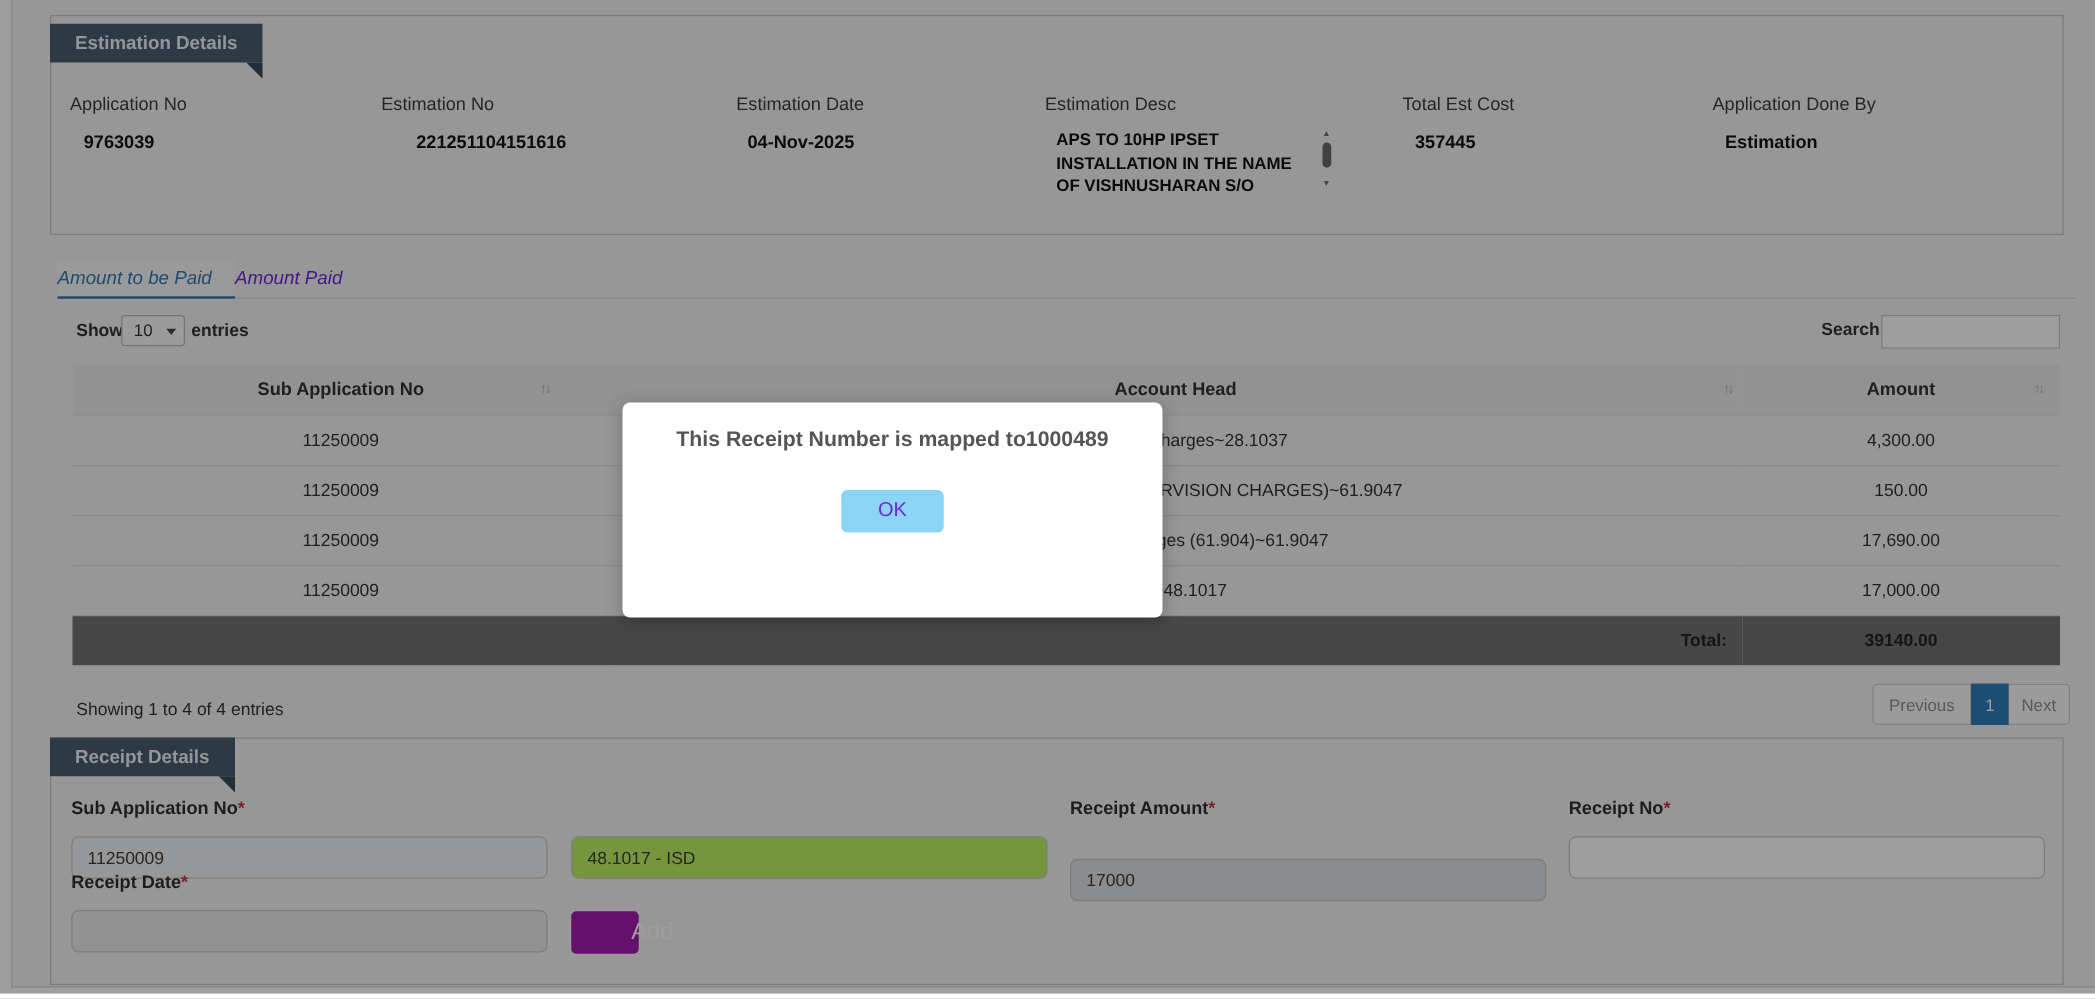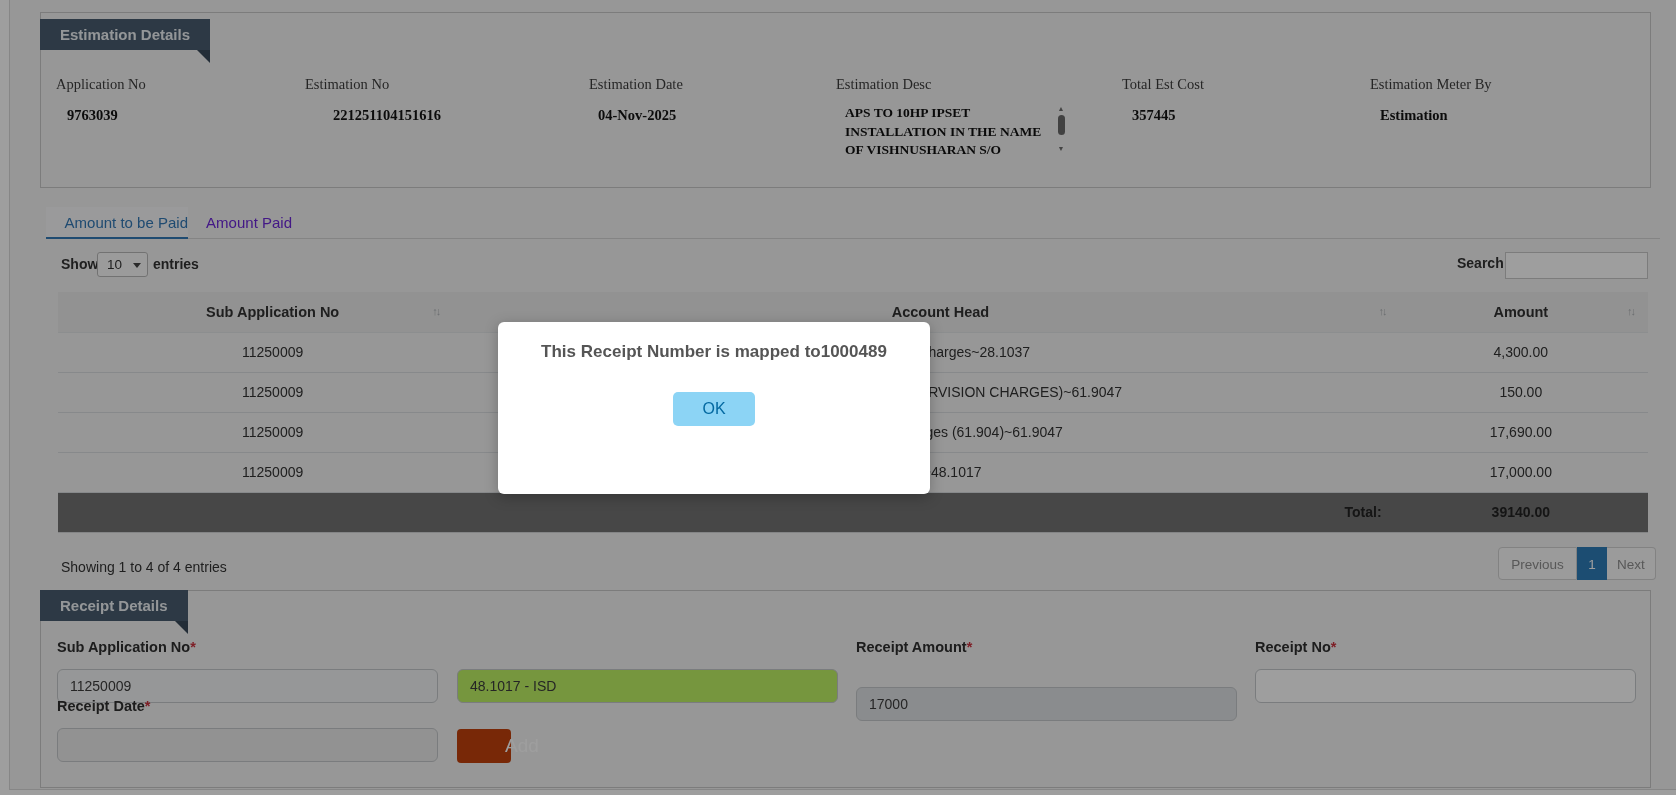--- a/index.html
+++ b/index.html
@@ -7,31 +7,31 @@
          font-family:"Liberation Sans",sans-serif;background:#ffffff;}
   
   #card{position:absolute;left:9px;top:0;width:1667px;height:790px;
         background:#f4f4f4;border-left:1px solid #d8d8d8;border-bottom:1px solid #d8d8d8;box-sizing:border-box;}
   .panel{position:absolute;border:1px solid #c9c9c9;box-sizing:border-box;}
   .ribbon{position:absolute;background:#4a5d70;color:#eef2f5;font-weight:700;font-size:15px;
           height:31px;line-height:31px;padding:0 20px;white-space:nowrap;}
   .ribbon .tail{position:absolute;right:0;top:31px;width:0;height:0;
           border-top:13px solid #394a59;border-left:13px solid transparent;}
   
-  .efield{position:absolute;top:0;font-family:Liberation Serif, serif;}
+  .efield{position:absolute;top:0;}
   .flabel{font-size:14.5px;color:#3d3d3d;}
   .fvalue{font-size:14.5px;font-weight:700;color:#141414;}
   .desc-box{position:relative;width:222px;height:50px;overflow:hidden;}
   .desc-text{width:200px;font-size:13.5px;font-weight:700;color:#111;line-height:18.5px;}
   .scrollbar{position:absolute;right:0;top:1px;width:12px;height:48px;display:flex;flex-direction:column;align-items:center;}
   .scrollbar .arr{font-size:7px;color:#6f6f6f;line-height:8px;}
   .scrollbar .thumb{width:7px;height:20px;background:#6a6a6a;border-radius:4px;margin:2px 0;}
   .scrollbar .space{flex:1;}
   
-  .tab{position:absolute;top:207px;height:32px;line-height:32px;text-align:right;font-size:15px;box-sizing:border-box;}
+  .tab{position:absolute;top:207px;height:32px;line-height:32px;text-align:left;font-size:15px;box-sizing:border-box;font-style:italic;}
   .tab.active{color:#3379b7;background:#f8f9fa;border-bottom:2px solid #3379b7;}
   .tab.plain{color:#6d28d9;}
   #tabline{position:absolute;left:39px;top:238px;width:1611px;border-bottom:1px solid #d6d6d6;}
   
   .ctrl-label{position:absolute;font-size:14px;font-weight:700;color:#333;}
   #page-size{position:absolute;left:87px;top:252px;width:51px;height:25px;border:1px solid #b9b9b9;
              border-radius:3px;background:#fbfbfb;box-sizing:border-box;font-size:13.5px;color:#333;
              line-height:23px;padding-left:9px;}
   #page-size .chev{position:absolute;right:6px;top:10px;width:0;height:0;
              border-left:4px solid transparent;border-right:4px solid transparent;border-top:5px solid #444;}
@@ -52,28 +52,28 @@
   .pbtn{height:33px;line-height:33px;border:1px solid #d2d2d2;background:#fafafa;font-size:13.5px;
         color:#8f8f8f;text-align:center;box-sizing:border-box;}
   .pbtn.first{border-radius:4px 0 0 4px;width:79px;}
   .pbtn.last{border-radius:0 4px 4px 0;width:49px;border-left:none;}
   .pbtn.page{width:30px;background:#2e7cb8;color:#fff;border-color:#2e7cb8;}
   
   .rlabel{position:absolute;font-size:14.5px;font-weight:600;color:#2f2f2f;white-space:nowrap;}
   .req{color:#cc3340;}
   .rinput{position:absolute;height:34px;width:381px;border:1px solid #c6c9cc;border-radius:6px;
           box-sizing:border-box;font-size:14px;color:#3c3c3c;padding:0 12px;font-family:"Liberation Sans",sans-serif;}
-  #add-btn{position:absolute;left:416px;top:138px;width:48px;height:34px;background:#c2410c;border:none;
+  #add-btn{position:absolute;left:416px;top:138px;width:48px;height:34px;background:#a21caf;border:none;
           border-radius:4px;color:#fff;font-size:19px;font-family:"Liberation Sans",sans-serif;padding-left:48px;}
   
   #backdrop{position:absolute;left:0;top:0;width:1676px;height:799px;background:rgba(0,0,0,0.38);z-index:50;}
   #modal{position:absolute;left:498px;top:322px;width:432px;height:172px;background:#fff;border-radius:6px;
          z-index:60;box-shadow:0 3px 14px rgba(0,0,0,0.25);text-align:center;box-sizing:border-box;padding-top:20px;}
   #modal-msg{font-size:17px;font-weight:700;color:#555;}
-  #ok-btn{margin-top:30px;width:82px;height:34px;background:#8CD4F5;color:#0369a1;border:none;border-radius:5px;
+  #ok-btn{margin-top:30px;width:82px;height:34px;background:#8CD4F5;color:#6d28d9;border:none;border-radius:5px;
          font-size:16px;font-family:"Liberation Sans",sans-serif;}
 </style>
 </head>
 <body>
 
 <div id="stage">
   <div id="card">
 
     <div class="panel" style="left:30px;top:12px;width:1611px;height:176px;">
       <div class="ribbon" style="left:-1px;top:6px;">
@@ -103,21 +103,21 @@
             <span class="space"></span>
             <span class="arr">▼</span>
           </div>
         </div>
       </div>
       <div class="efield" style="left:1081px;top:63px;">
         <div class="flabel">Total Est Cost</div>
         <div class="fvalue" style="margin-top:14px;padding-left:10px;">357445</div>
       </div>
       <div class="efield" style="left:1329px;top:63px;">
-        <div class="flabel">Estimation Meter By</div>
+        <div class="flabel">Application Done By</div>
         <div class="fvalue" style="margin-top:14px;padding-left:10px;">Estimation</div>
       </div>
     </div>
 
     <div id="tabline"></div>
     <div class="tab active" style="left:36px;width:142px;">
       <span>Amount to be Paid</span>
     </div>
     <div class="tab plain" style="left:178px;width:104px;">
       <span>Amount Paid</span>

